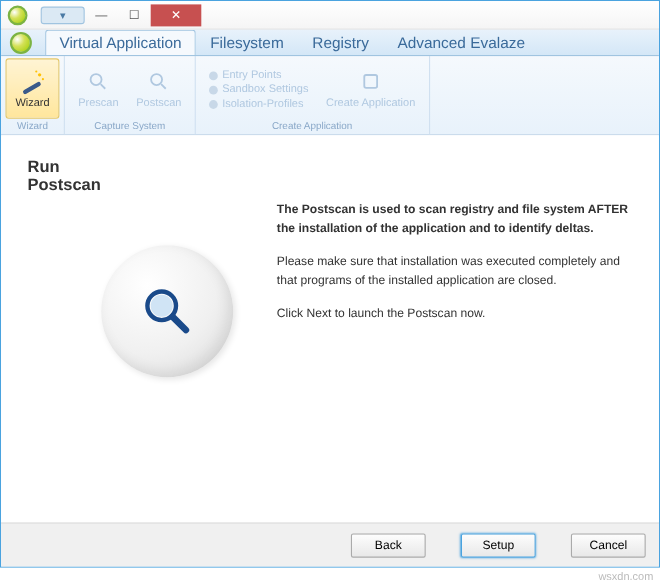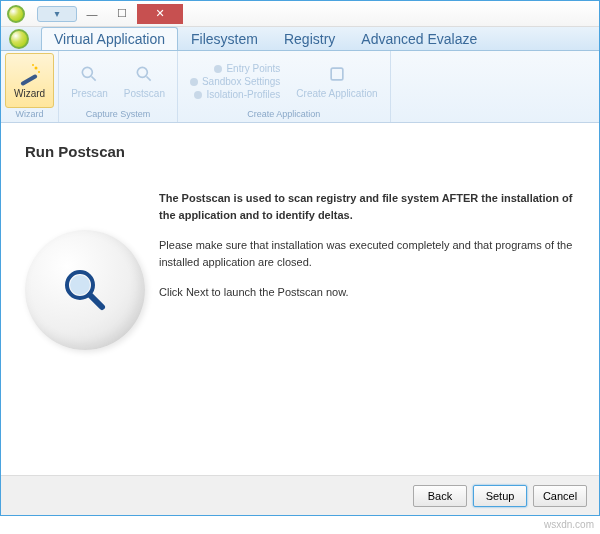--- a/index.html
+++ b/index.html
@@ -21,30 +21,30 @@
     .tab.active { background: #f5f9fd; border-color: #a0c4e0; border-radius: 3px 3px 0 0; }
     
     .ribbon { height: 72px; background: linear-gradient(#f5f9fd, #e8f2fb); display: flex; border-bottom: 1px solid #c0d4e8; }
     .ribbon-group { display: flex; flex-direction: column; align-items: center; border-right: 1px solid #d0e0f0; padding: 2px 4px; }
     .ribbon-buttons { display: flex; flex: 1; }
     .ribbon-btn { display: flex; flex-direction: column; align-items: center; justify-content: center; padding: 4px 8px; font-size: 10px; color: #888; min-width: 48px; }
     .ribbon-btn.active { background: linear-gradient(#fff4d4, #ffe69c); border: 1px solid #e6c868; border-radius: 3px; color: #333; }
     .ribbon-btn .icon { width: 24px; height: 24px; margin-bottom: 2px; display: flex; align-items: center; justify-content: center; }
     .ribbon-group-label { font-size: 9px; color: #8aa8c8; padding: 1px 0; }
     
-    .content { flex: 1; background: #fff; padding: 20px 24px; display: flex; flex-direction: column; }
+    .content { flex: 1; background: #fff; padding: 20px 24px; display: flex; flex-direction: row; }
     .page-title { font-size: 15px; font-weight: bold; color: #333; margin-bottom: 30px; }
-    .content-body { display: flex; gap: 14px; }
+    .content-body { display: flex; gap: 40px; margin-top: 40px; }
     .illustration { width: 120px; height: 120px; border-radius: 50%; background: radial-gradient(circle at 35% 30%, #fff, #f0f0f0 55%, #d8d8d8); box-shadow: inset -4px -4px 12px rgba(0,0,0,0.08), 2px 2px 6px rgba(0,0,0,0.1); display: flex; align-items: center; justify-content: center; margin-top: 40px; flex-shrink: 0; }
     .content-text { flex: 1; font-size: 11px; color: #333; line-height: 1.5; }
     .content-text p { margin-bottom: 14px; }
     .content-text p:first-child { font-weight: bold; }
     
     .footer { height: 40px; background: #f0f0f0; border-top: 1px solid #ddd; display: flex; justify-content: flex-end; align-items: center; padding: 0 12px; gap: 6px; }
-    .footer-btn { width: 54px; height: 22px; font-size: 11px; background: linear-gradient(#fdfdfd, #e8e8e8); border: 1px solid #aaa; border-radius: 2px; cursor: pointer; }
+    .footer-btn { width: 68px; height: 22px; font-size: 11px; background: linear-gradient(#fdfdfd, #e8e8e8); border: 1px solid #aaa; border-radius: 2px; cursor: pointer; margin-left: 26px; }
     .footer-btn.primary { border-color: #4aa3df; box-shadow: 0 0 2px #4aa3df; }
     
     .watermark { position: absolute; bottom: 4px; right: 6px; font-size: 10px; color: #bbb; }
     
     .disabled-text { color: #b0c8e0; }
     .list-item { font-size: 10px; color: #b0c8e0; display: flex; align-items: center; gap: 4px; padding: 1px 0; }
     .bullet { width: 8px; height: 8px; background: #c8d8e8; border-radius: 50%; }
   </style>
 </head>
 <body>
@@ -105,21 +105,21 @@
               </svg>
           </div>
           <span class="disabled-text">Postscan</span>
         </div>
       </div>
       <div class="ribbon-group-label">Capture System</div>
     </div>
 
     <div class="ribbon-group">
       <div class="ribbon-buttons">
-        <div class="ribbon-btn" style="align-items:flex-end; padding-top:6px">
+        <div class="ribbon-btn" style="align-items:flex-start; padding-top:6px">
           <div class="list-item">
               <span class="bullet"></span>
               <span>Entry Points</span>
             </div>
           <div class="list-item">
               <span class="bullet"></span>
               <span>Sandbox Settings</span>
             </div>
           <div class="list-item">
               <span class="bullet"></span>

